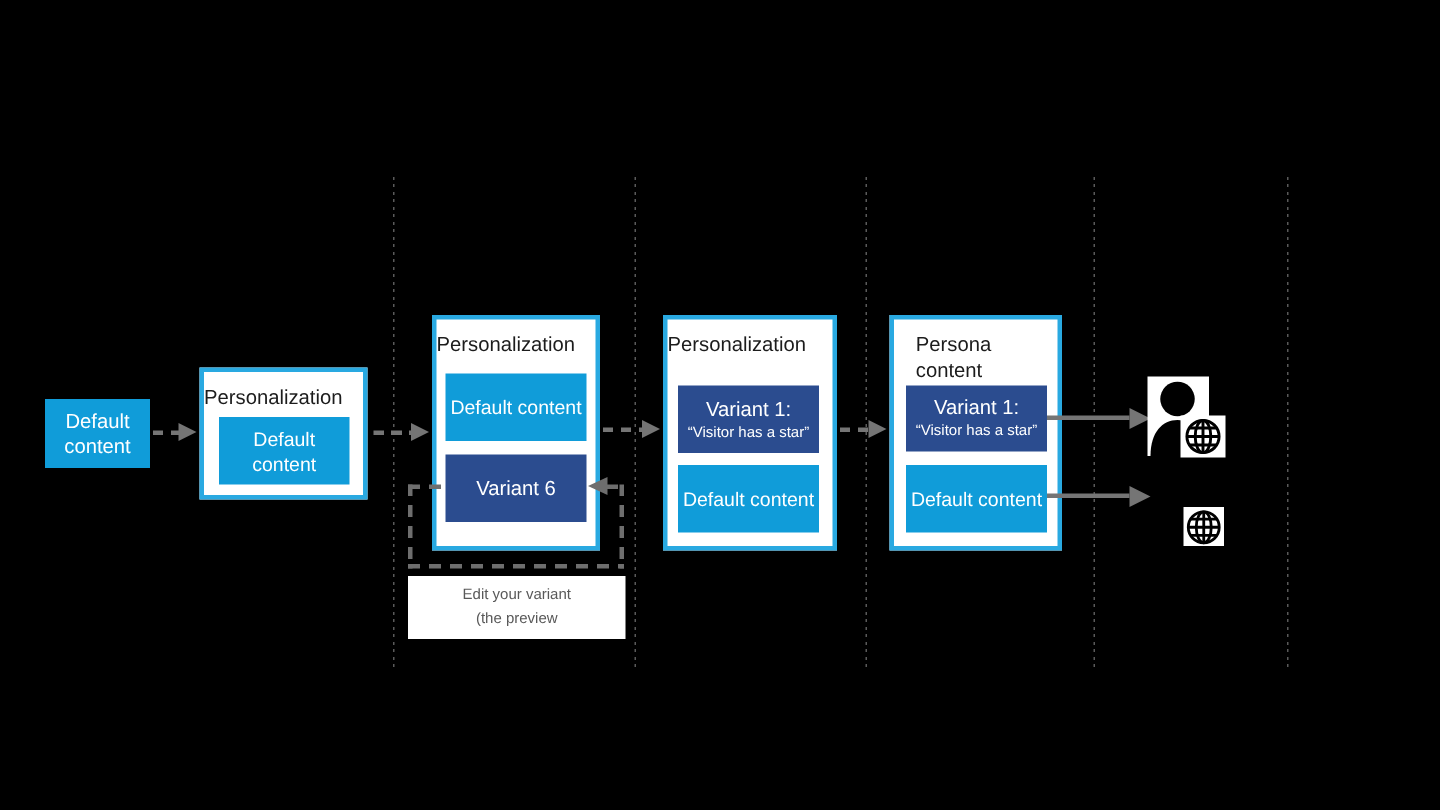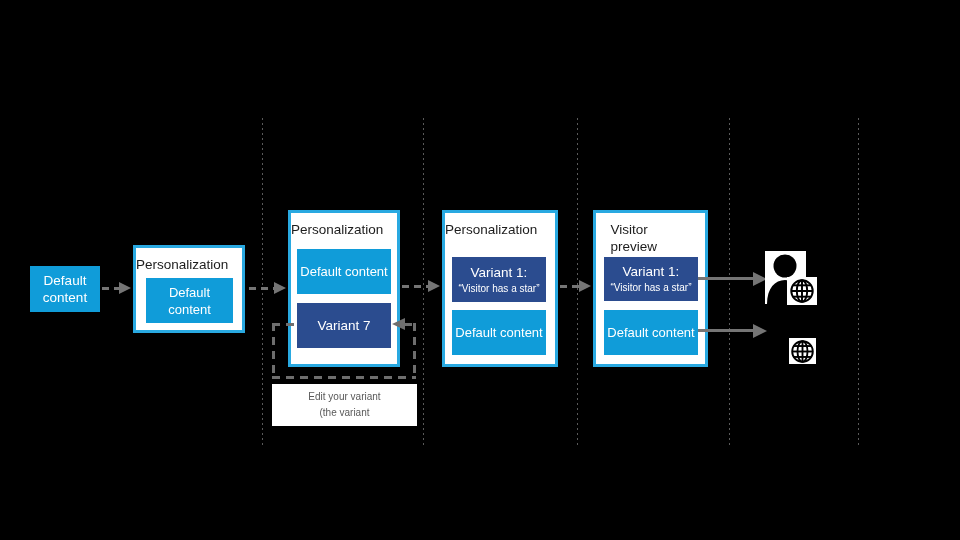--- a/index.html
+++ b/index.html
@@ -94,21 +94,21 @@
 
   <div class="dashline" style="left:249px;top:287px;width:25px;"></div>
   <div class="head-right" style="left:274px;top:282px;"></div>
 
   <div class="pbox" style="left:288px;top:210px;width:112px;height:157px;">
     <div class="ptitle">Personalization</div>
     <div class="node-cyan" style="left:6px;top:36px;width:94px;height:45px;font-size:13px;">
       <span>Default content</span>
     </div>
     <div class="node-navy" style="left:6px;top:90px;width:94px;height:45px;">
-      <span>Variant 7</span>
+      <span>Variant 6</span>
     </div>
   </div>
 
   <div class="dashline" style="left:402px;top:285px;width:26px;"></div>
   <div class="head-right" style="left:428px;top:280px;"></div>
 
   <div class="pbox" style="left:442px;top:210px;width:116px;height:157px;">
     <div class="ptitle">Personalization</div>
     <div class="node-navy" style="left:7px;top:44px;width:94px;height:45px;">
       <span>Variant 1:</span>
@@ -116,21 +116,21 @@
     </div>
     <div class="node-cyan" style="left:7px;top:97px;width:94px;height:45px;font-size:13px;">
       <span>Default content</span>
     </div>
   </div>
 
   <div class="dashline" style="left:560px;top:285px;width:19px;"></div>
   <div class="head-right" style="left:579px;top:280px;"></div>
 
   <div class="pbox" style="left:593px;top:210px;width:115px;height:157px;">
-    <div class="ptitle narrow">Visitor preview</div>
+    <div class="ptitle narrow">Persona content</div>
     <div class="node-navy" style="left:8px;top:44px;width:94px;height:44px;">
       <span>Variant 1:</span>
       <span class="sub">“Visitor has a star”</span>
     </div>
     <div class="node-cyan" style="left:8px;top:97px;width:94px;height:45px;font-size:13px;">
       <span>Default content</span>
     </div>
   </div>
 
   <div class="solidline" style="left:698px;top:277px;width:55px;"></div>
@@ -173,16 +173,16 @@
 
   <div class="loop-h" style="left:272px;top:323px;width:26px;"></div>
   <div class="loop-v" style="left:272px;top:323px;height:56px;"></div>
   <div class="loop-h" style="left:272px;top:376px;width:144px;"></div>
   <div class="loop-v" style="left:413px;top:323px;height:56px;"></div>
   <div class="loop-h" style="left:404px;top:323px;width:12px;"></div>
   <div class="head-left" style="left:392px;top:318px;"></div>
 
   <div class="note" style="left:272px;top:384px;width:145px;height:42px;">
     <div>Edit your variant</div>
-    <div>(the variant</div>
+    <div>(the preview</div>
   </div>
 
 </div>
 
 </body></html>

